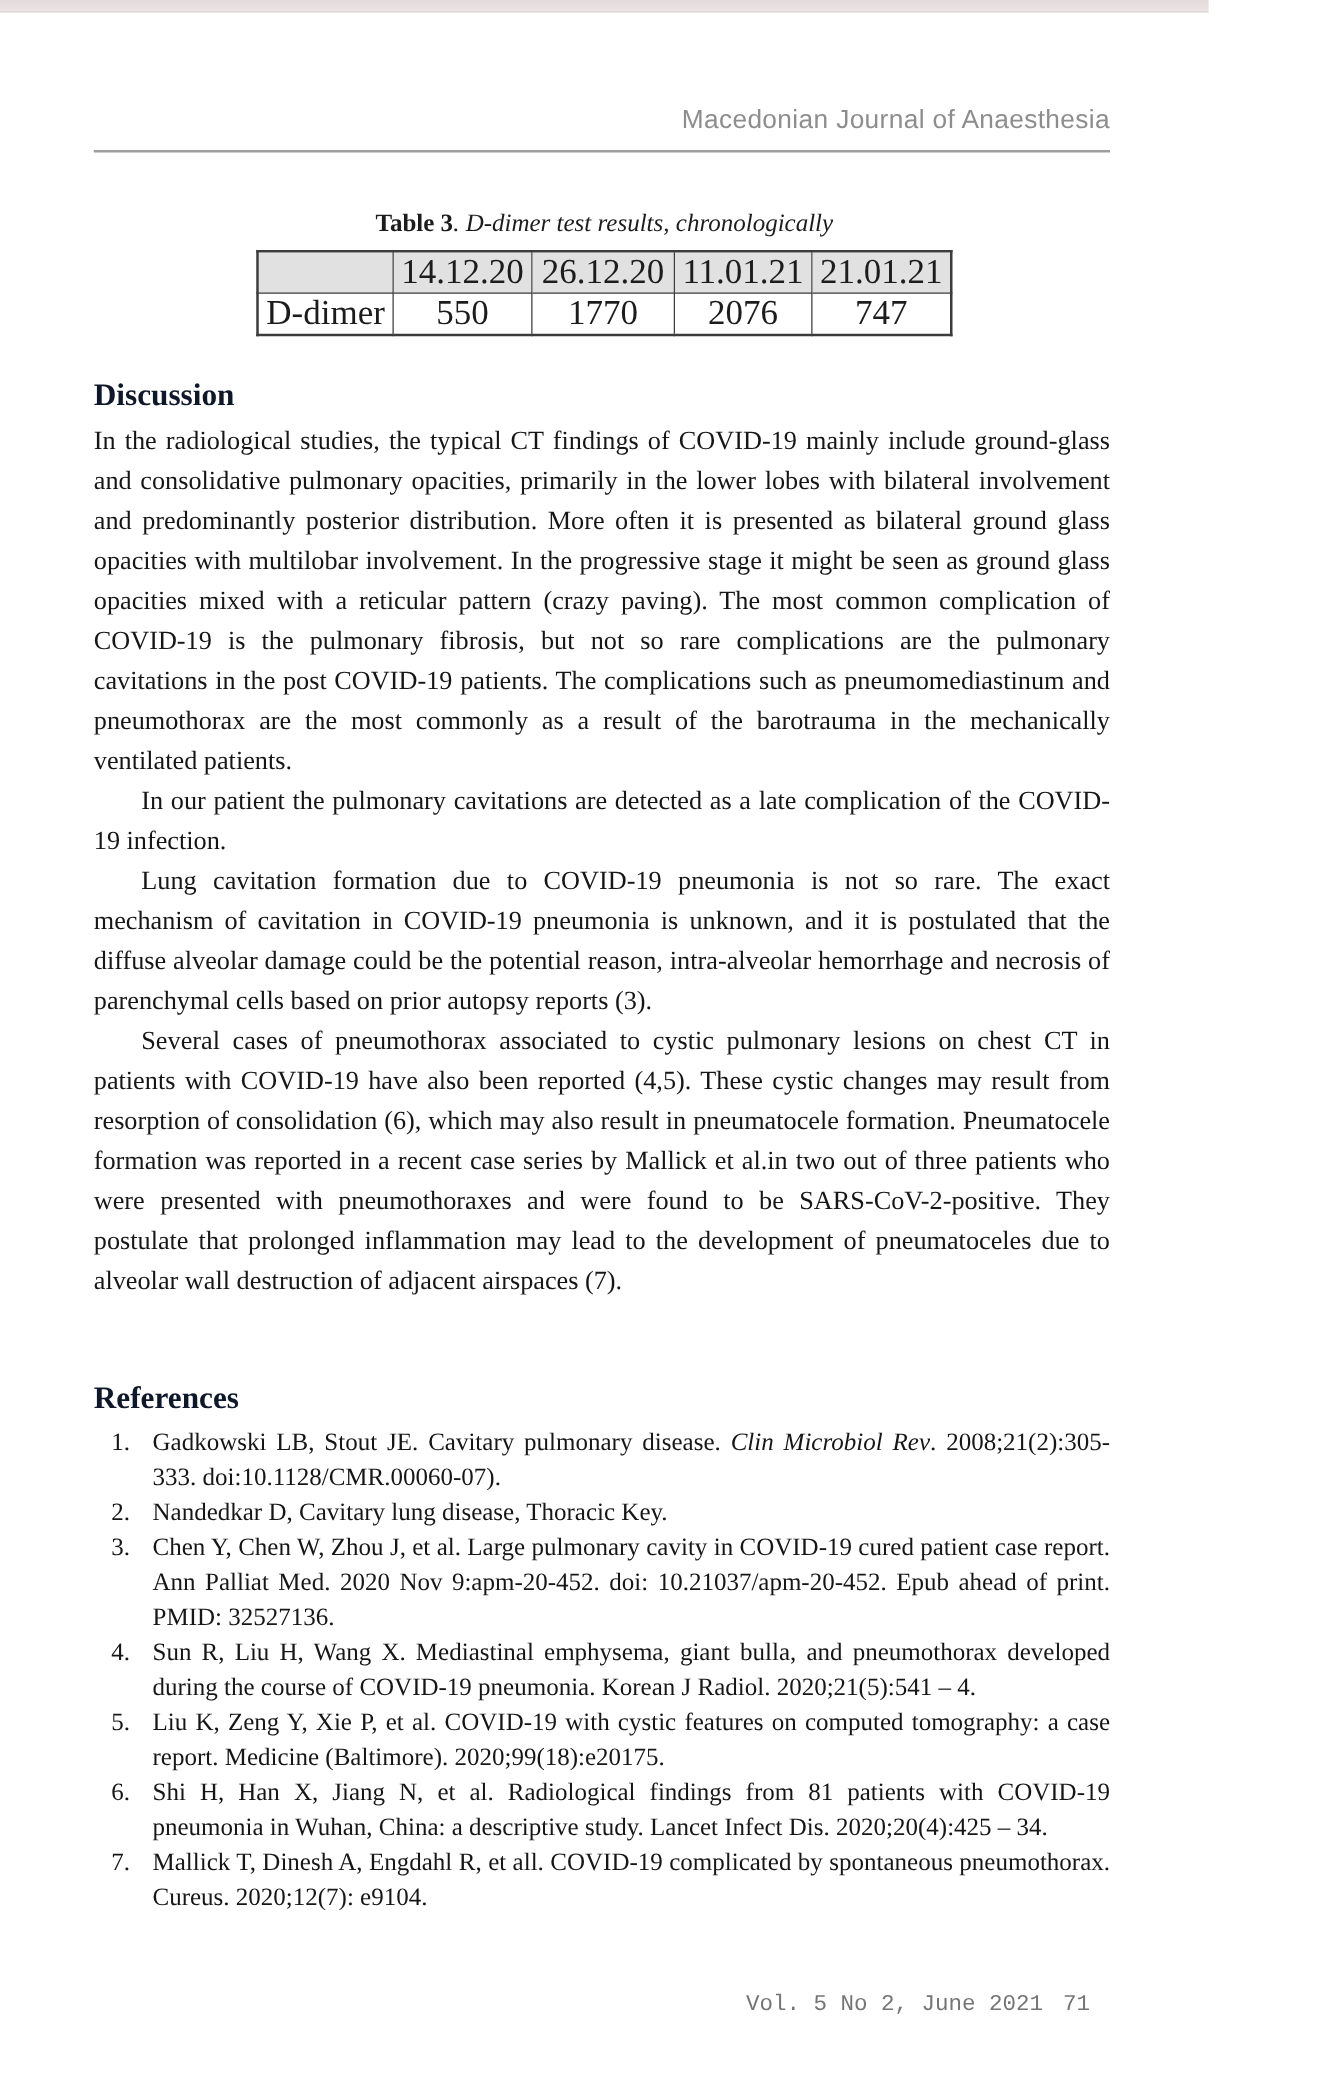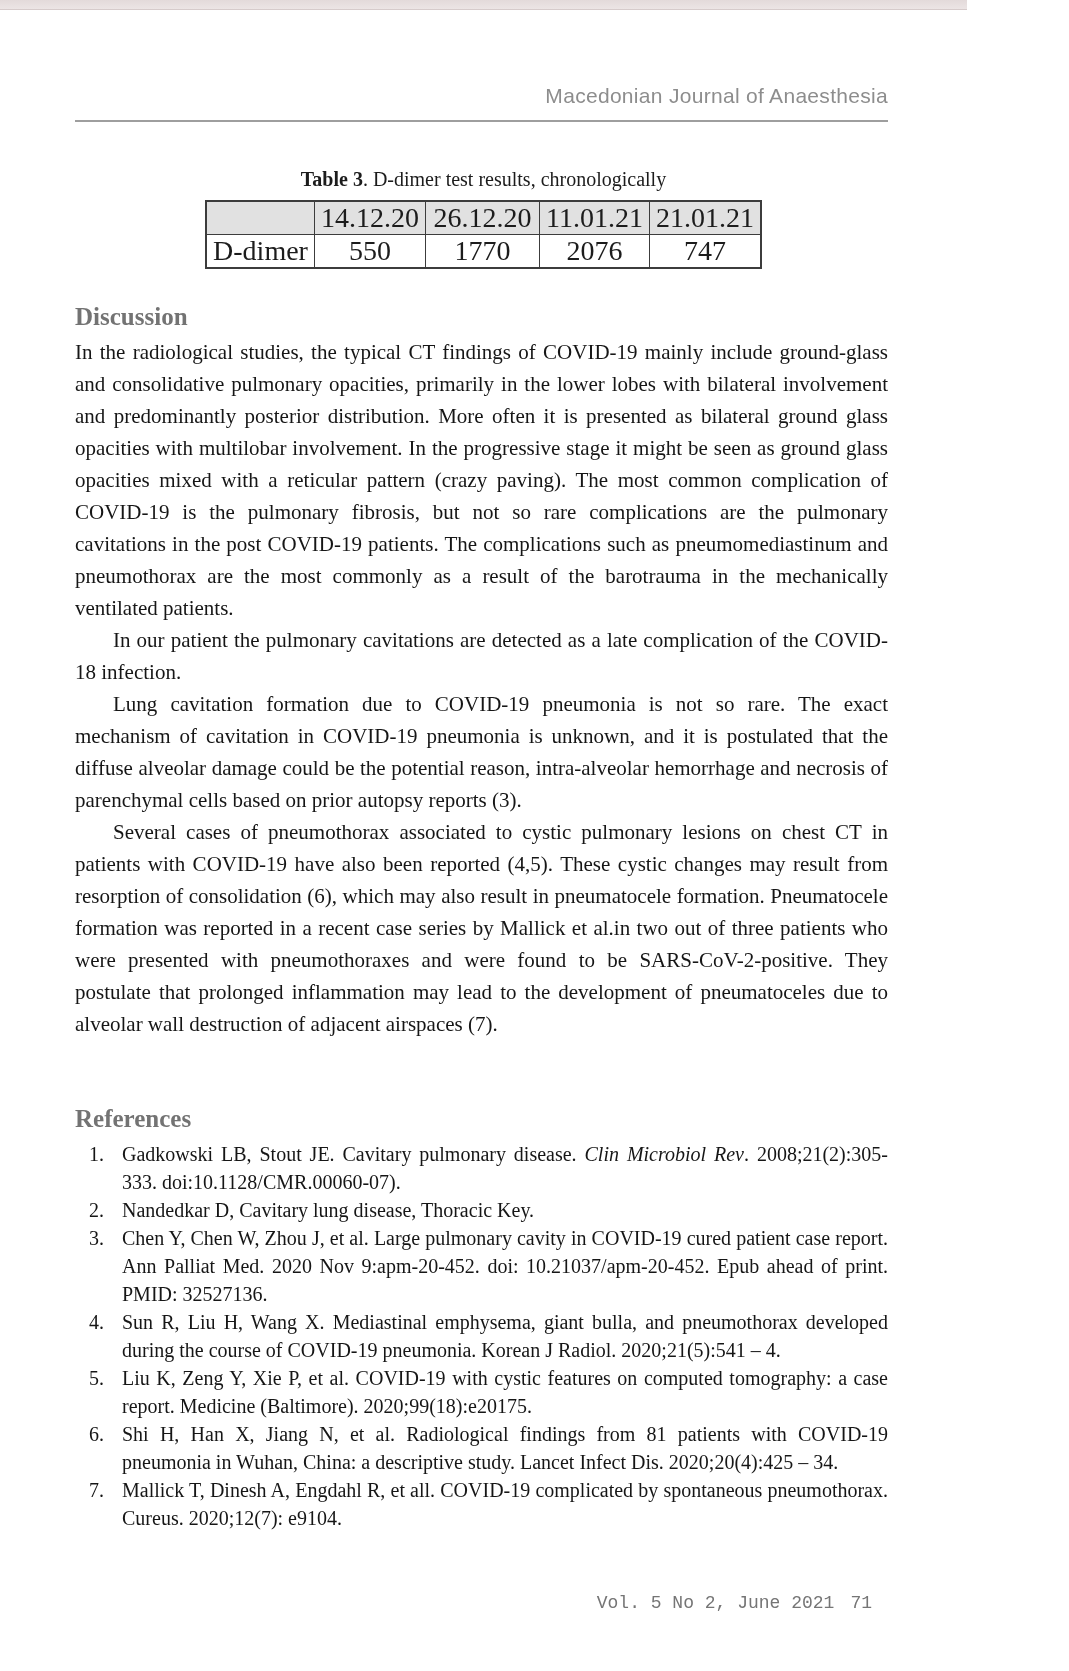--- a/index.html
+++ b/index.html
@@ -30,21 +30,21 @@
     border: 0;
     border-bottom: 2px solid var(--rule, #9e9e9e);
   }
   .table-caption {
     margin-top: 46px;
     text-align: center;
     font-size: 20px;
     color: #1c1c1c;
   }
   .caption-prefix { font-weight: bold; }
-  .caption-rest { }
+  .caption-rest { font-style: italic; }
   table.dimer {
     margin: 9px auto 0 auto;
     border-collapse: collapse;
     border: 2px solid var(--table-border, #3c3c3c);
     font-size: 28px;
     color: #1c1c1c;
     table-layout: fixed;
   }
   table.dimer td {
     border: 1px solid var(--table-border, #3c3c3c);
@@ -55,21 +55,21 @@
     white-space: nowrap;
   }
   table.dimer tr.head td { background: var(--table-head-bg, #e1e1e1); }
   table.dimer td.rowlabel { text-align: center; margin-left: 14px; }
   .content { margin: 0 79px 0 75px; }
   h2.section-heading {
     margin: 33px 0 0 0;
     font-size: 25px;
     line-height: 29px;
     font-weight: bold;
-    color: #737373;
+    color: #0f172a;
   }
   .content p {
     margin: 5px 0 0 0;
     font-size: 21px;
     line-height: 32px;
     text-align: justify;
   }
   .content p.indent { margin-top: 0; text-indent: 38px; }
   h2.refs-heading { margin-top: 64px; }
   ol.refs {
@@ -145,21 +145,21 @@
           <td>1770</td>
           <td>2076</td>
           <td>747</td>
         </tr>
       </tbody>
   </table>
 
   <div class="content">
     <h2 class="section-heading">Discussion</h2>
     <p>In the radiological studies, the typical CT findings of COVID-19 mainly include ground-glass and consolidative pulmonary opacities, primarily in the lower lobes with bilateral involvement and predominantly posterior distribution. More often it is presented as bilateral ground glass opacities with multilobar involvement. In the progressive stage it might be seen as ground glass opacities mixed with a reticular pattern (crazy paving). The most common complication of COVID-19 is the pulmonary fibrosis, but not so rare complications are the pulmonary cavitations in the post COVID-19 patients. The complications such as pneumomediastinum and pneumothorax are the most commonly as a result of the barotrauma in the mechanically ventilated patients.</p>
-    <p class="indent">In our patient the pulmonary cavitations are detected as a late complication of the COVID-18 infection.</p>
+    <p class="indent">In our patient the pulmonary cavitations are detected as a late complication of the COVID-19 infection.</p>
     <p class="indent">Lung cavitation formation due to COVID-19 pneumonia is not so rare. The exact mechanism of cavitation in COVID-19 pneumonia is unknown, and it is postulated that the diffuse alveolar damage could be the potential reason, intra-alveolar hemorrhage and necrosis of parenchymal cells based on prior autopsy reports (3).</p>
     <p class="indent">Several cases of pneumothorax associated to cystic pulmonary lesions on chest CT in patients with COVID-19 have also been reported (4,5). These cystic changes may result from resorption of consolidation (6), which may also result in pneumatocele formation. Pneumatocele formation was reported in a recent case series by Mallick et al.in two out of three patients who were presented with pneumothoraxes and were found to be SARS-CoV-2-positive. They postulate that prolonged inflammation may lead to the development of pneumatoceles due to alveolar wall destruction of adjacent airspaces (7).</p>
 
     <h2 class="section-heading refs-heading">References</h2>
     <ol class="refs">
         <li><span>Gadkowski LB, Stout JE. Cavitary pulmonary disease. </span><span class="jrnl-italic">Clin Microbiol Rev</span><span>. 2008;21(2):305-333. doi:10.1128/CMR.00060-07).</span></li>
         <li><span>Nandedkar D, Cavitary lung disease, Thoracic Key.</span></li>
         <li><span>Chen Y, Chen W, Zhou J, et al. Large pulmonary cavity in COVID-19 cured patient case report. Ann Palliat Med. 2020 Nov 9:apm-20-452. doi: 10.21037/apm-20-452. Epub ahead of print. PMID: 32527136.</span></li>
         <li><span>Sun R, Liu H, Wang X. Mediastinal emphysema, giant bulla, and pneumothorax developed during the course of COVID-19 pneumonia. Korean J Radiol. 2020;21(5):541 – 4.</span></li>
         <li><span>Liu K, Zeng Y, Xie P, et al. COVID-19 with cystic features on computed tomography: a case report. Medicine (Baltimore). 2020;99(18):e20175.</span></li>

